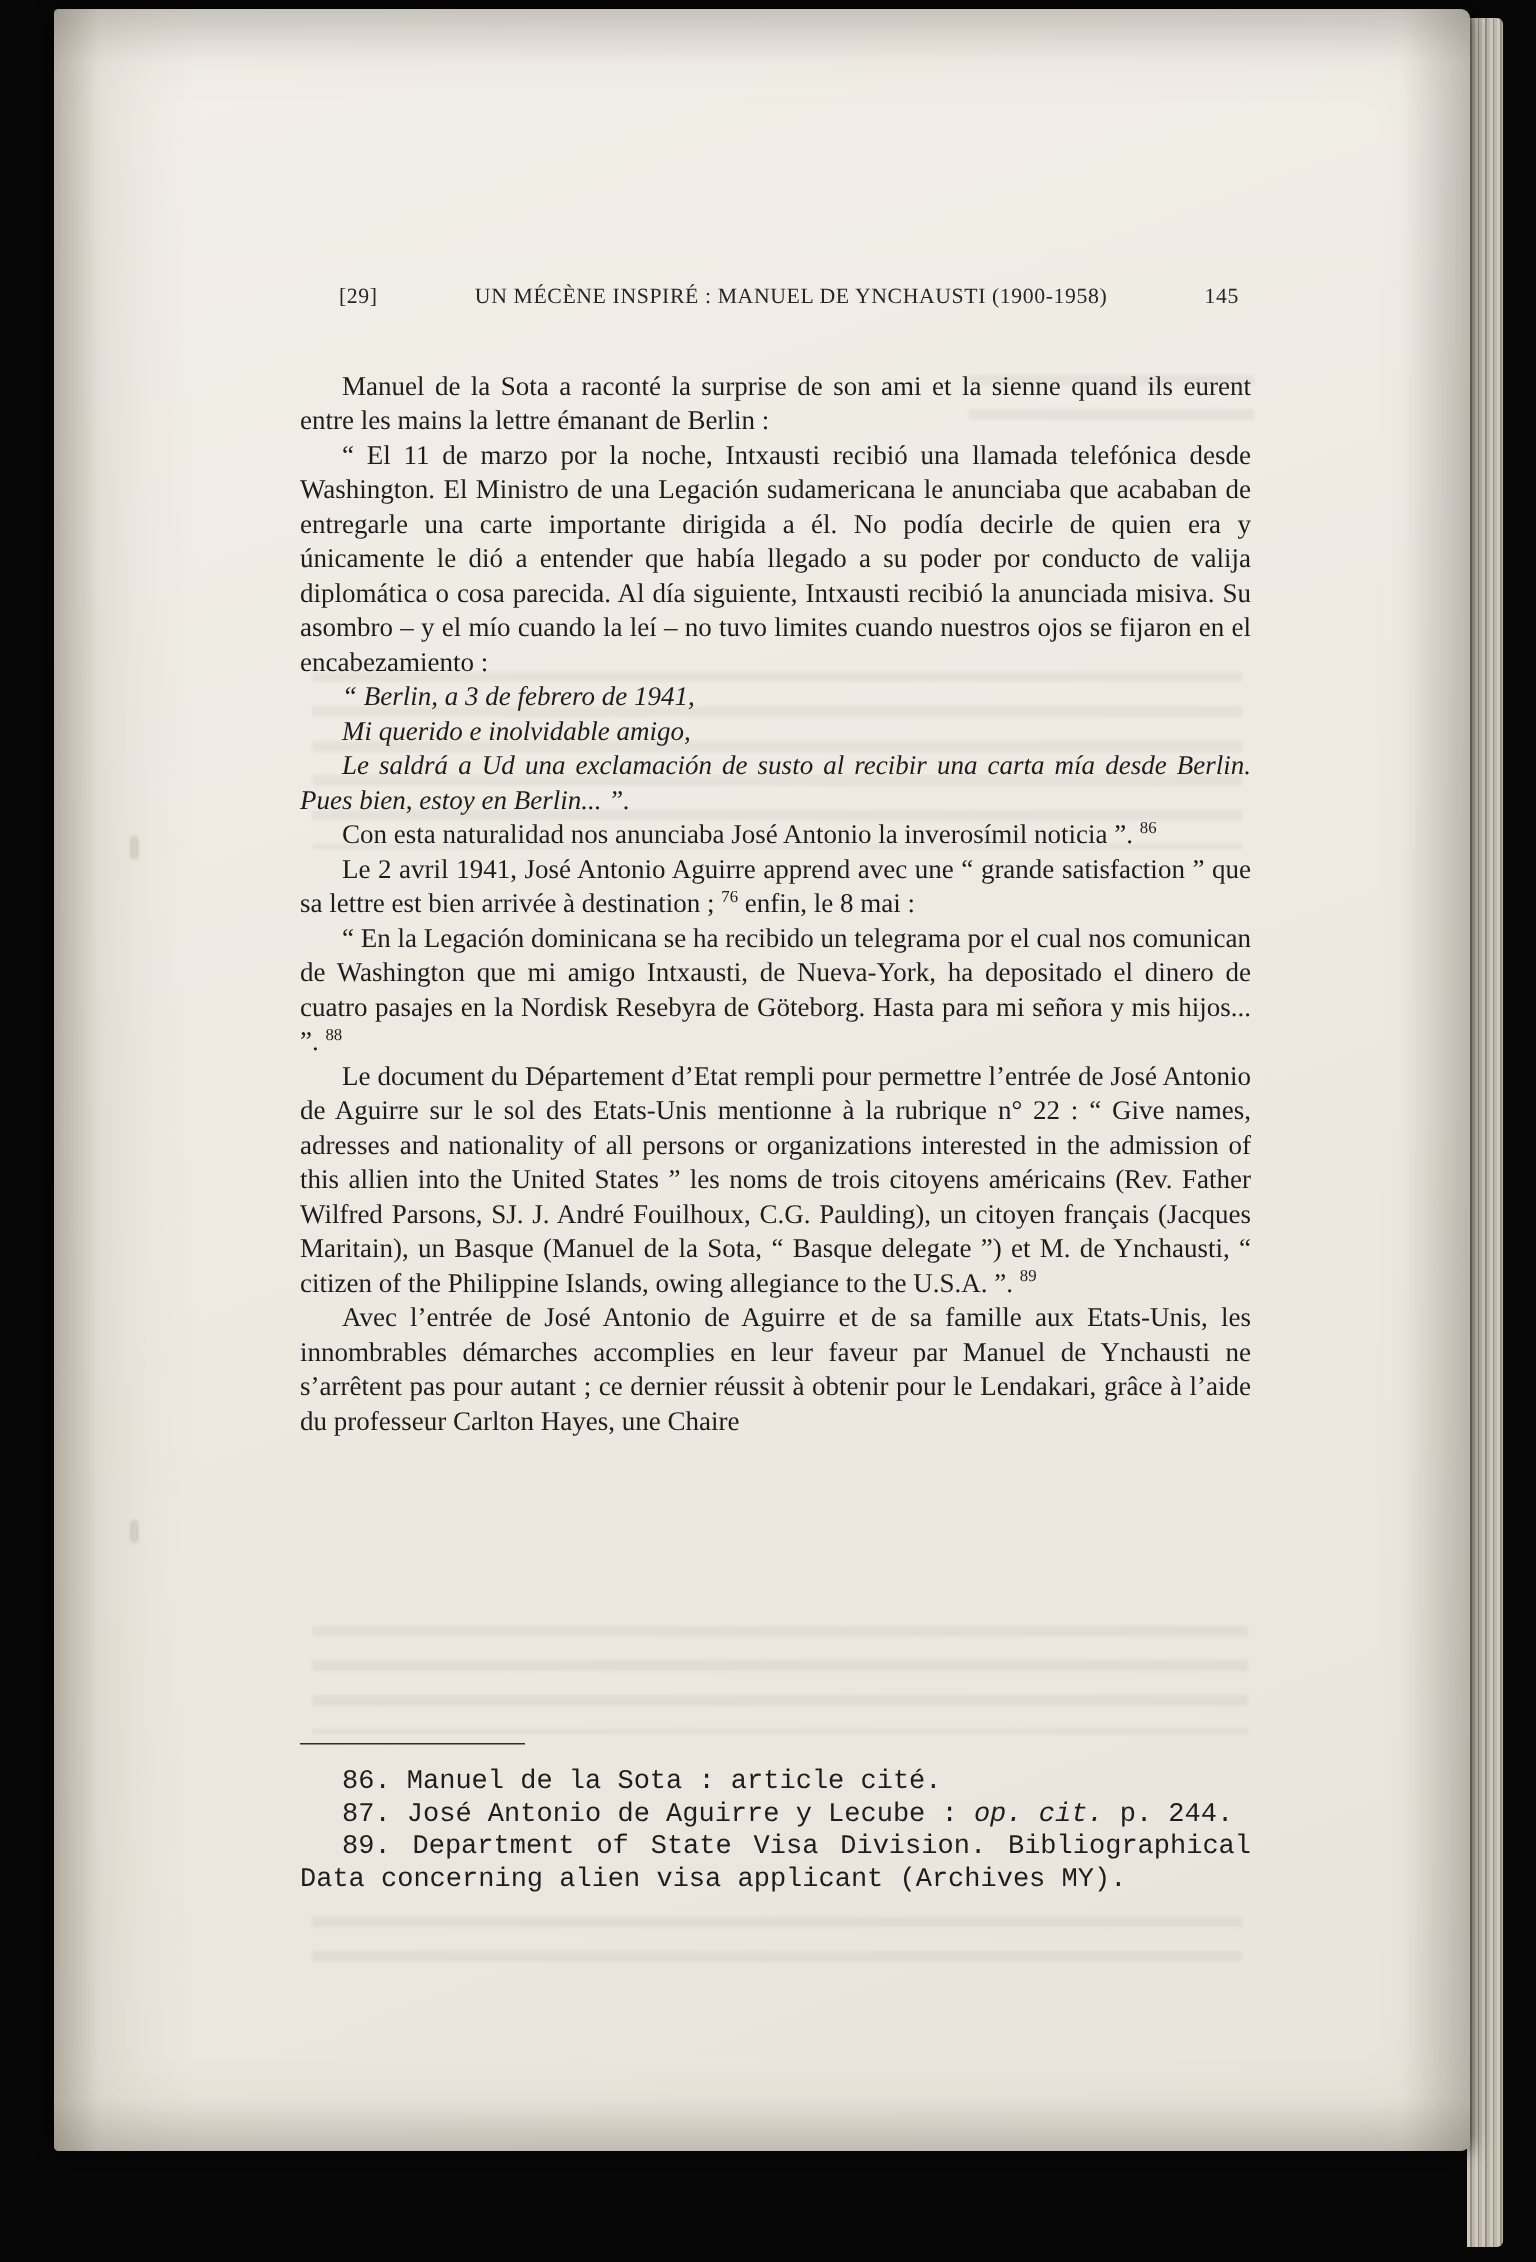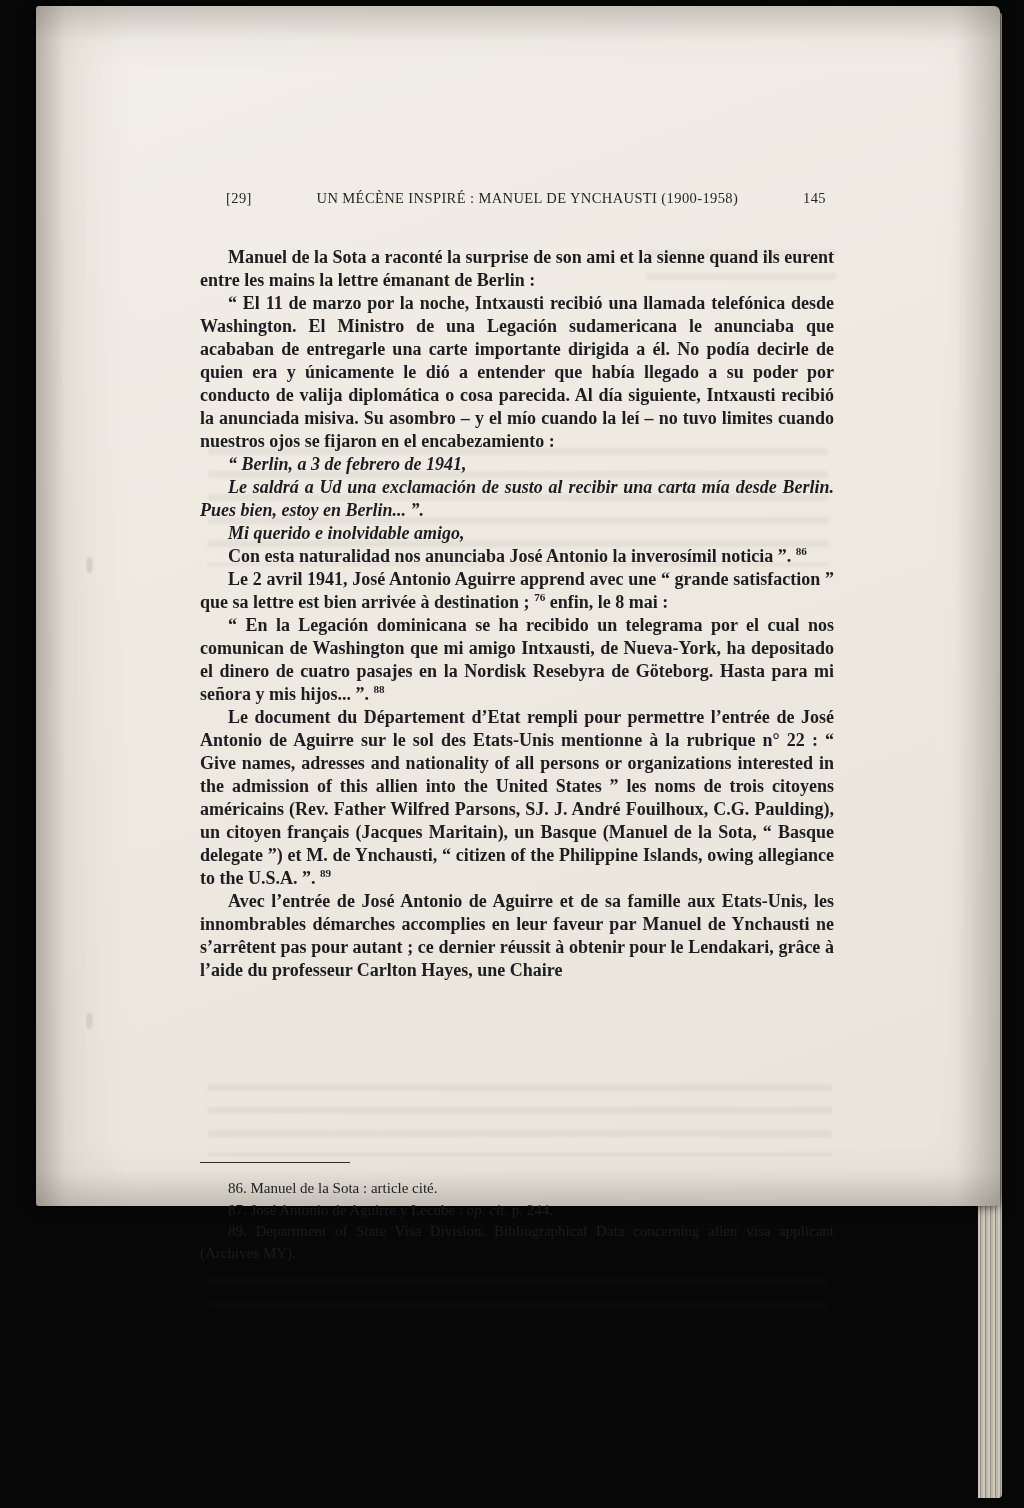--- a/index.html
+++ b/index.html
@@ -5,46 +5,46 @@
   html,body{margin:0;padding:0;background:#000;}
   .photo{position:relative;width:1024px;height:1508px;background:#070707;overflow:hidden;
          font-family:"Liberation Serif","DejaVu Serif",serif;}
   
   .facing-edge{position:absolute;left:20px;top:16px;width:20px;height:1480px;
 ial               border-radius:10px 2px 2px 10px;
                background:linear-gradient(to right,#2e2a25,#6f6densa75f 35%,#a89f91 70%,#c8c0b2);}
   .right-stack{position:absolute;left:978px;top:12px;width:24px;height:1486px;
                border-radius:0 4px 4px 0;
                background:repeating-linear-gradient(to right,#cfc9bc 0 2px,#958e82 2px 3px,#bdb6a9 3px 5px);}
-  .book-page{position:absolute;left:36px;top:6px;width:944px;height:1200px;
+  .book-page{position:absolute;left:36px;top:6px;width:944px;height:1428px;
              border-radius:3px 6px 6px 3px;
              background:
                linear-gradient(to right, rgba(85,70,55,.28) 0, rgba(160,150,135,.10) 30px, rgba(0,0,0,0) 95px),
                linear-gradient(to left, rgba(60,55,45,.20) 0, rgba(0,0,0,0) 45px),
                linear-gradient(to bottom, rgba(60,55,45,.14) 0, rgba(0,0,0,0) 35px),
                linear-gradient(to top, rgba(60,55,45,.14) 0, rgba(0,0,0,0) 35px),
                linear-gradient(160deg,#f2efe8 0%,#eeeae2 45%,#e8e4db 100%);
-             box-shadow:inset 0 0 60px rgba(70,60,45,.22), 0 0 12px rgba(0,0,0,.8);padding-left:20px;}
+             box-shadow:inset 0 0 60px rgba(70,60,45,.22), 0 0 12px rgba(0,0,0,.8);}
   .stitch{position:absolute;left:52px;width:3px;height:14px;background:#d6d0c4;border-radius:2px;
           box-shadow:0 0 3px rgba(0,0,0,.25);}
   
   .page-header{position:absolute;left:164px;top:184px;width:634px;display:flex;align-items:baseline;
                font-size:14.5px;letter-spacing:.4px;color:#26262a;}
   .header-index{margin-left:26px;}
   .header-title{flex:1;text-align:center;}
   .header-page-number{margin-right:8px;text-align:right;}
   .page-body{position:absolute;left:164px;top:240px;width:634px;font-size:18px;line-height:23px;
-             text-align:justify;color:#1d1d20;font-weight:bold;}
+             text-align:justify;color:#1d1d20;}
   .page-body p{margin:0;text-indent:28px;}
   .page-body .letter-line{font-style:italic;}
   sup{font-size:.62em;line-height:0;vertical-align:super;}
   .footnote-separator{position:absolute;left:164px;top:1156px;width:150px;height:0;
                       border-top:1.5px solid #2c2c2e;}
-  .footnotes{position:absolute;left:164px;top:1172px;width:634px;font-size:15px;line-height:21.5px;
-             text-align:justify;color:#1d1d20;}
+  .footnotes{position:absolute;left:164px;top:1172px;width:634px;font-size:18px;line-height:21.5px;
+             text-align:justify;color:#1d1d20;font-family:Liberation Mono, monospace;}
   .footnotes p{margin:0;text-indent:28px;}
   
   .ghost{position:absolute;opacity:.055;filter:blur(1.2px);pointer-events:none;
          background:repeating-linear-gradient(to bottom,#4a4435 0 7px,transparent 7px 23px);}
   .ghost-a{left:610px;top:244px;width:190px;height:42px;}
   .ghost-b{left:172px;top:442px;width:620px;height:118px;}
   .ghost-c{left:172px;top:1078px;width:624px;height:72px;}
   .ghost-d{left:172px;top:1272px;width:620px;height:40px;}
 </style>
 </head>
@@ -68,22 +68,22 @@
     <div class="page-header">
       <span class="header-index">[29]</span>
       <span class="header-title">UN MÉCÈNE INSPIRÉ : MANUEL DE YNCHAUSTI (1900-1958)</span>
       <span class="header-page-number">145</span>
     </div>
 
     <div class="page-body">
         <p class="para"><span>Manuel de la Sota a raconté la surprise de son ami et la sienne quand ils eurent entre les mains la lettre émanant de Berlin :</span></p>
         <p class="para"><span>“ El 11 de marzo por la noche, Intxausti recibió una llamada telefónica desde Washington. El Ministro de una Legación sudamericana le anunciaba que acababan de entregarle una carte importante dirigida a él. No podía decirle de quien era y únicamente le dió a entender que había llegado a su poder por conducto de valija diplomática o cosa parecida. Al día siguiente, Intxausti recibió la anunciada misiva. Su asombro – y el mío cuando la leí – no tuvo limites cuando nuestros ojos se fijaron en el encabezamiento :</span></p>
         <p class="letter-line"><i>“ Berlin, a 3 de febrero de 1941,</i></p>
+        <p class="letter-line"><i>Mi querido e inolvidable amigo,</i></p>
         <p class="letter-line"><i>Le saldrá a Ud una exclamación de susto al recibir una carta mía desde Berlin. Pues bien, estoy en Berlin... ”.</i></p>
-        <p class="letter-line"><i>Mi querido e inolvidable amigo,</i></p>
         <p class="para"><span>Con esta naturalidad nos anunciaba José Antonio la inverosímil noticia ”. </span><sup>86</sup></p>
         <p class="para"><span>Le 2 avril 1941, José Antonio Aguirre apprend avec une “ grande satisfaction ” que sa lettre est bien arrivée à destination ; </span><sup>76</sup><span> enfin, le 8 mai :</span></p>
         <p class="para"><span>“ En la Legación dominicana se ha recibido un telegrama por el cual nos comunican de Washington que mi amigo Intxausti, de Nueva-York, ha depositado el dinero de cuatro pasajes en la Nordisk Resebyra de Göteborg. Hasta para mi señora y mis hijos... ”. </span><sup>88</sup></p>
         <p class="para"><span>Le document du Département d’Etat rempli pour permettre l’entrée de José Antonio de Aguirre sur le sol des Etats-Unis mentionne à la rubrique n° 22 : “ Give names, adresses and nationality of all persons or organizations interested in the admission of this allien into the United States ” les noms de trois citoyens américains (Rev. Father Wilfred Parsons, SJ. J. André Fouilhoux, C.G. Paulding), un citoyen français (Jacques Maritain), un Basque (Manuel de la Sota, “ Basque delegate ”) et M. de Ynchausti, “ citizen of the Philippine Islands, owing allegiance to the U.S.A. ”. </span><sup>89</sup></p>
         <p class="para"><span>Avec l’entrée de José Antonio de Aguirre et de sa famille aux Etats-Unis, les innombrables démarches accomplies en leur faveur par Manuel de Ynchausti ne s’arrêtent pas pour autant ; ce dernier réussit à obtenir pour le Lendakari, grâce à l’aide du professeur Carlton Hayes, une Chaire</span></p>
       </div>
 
     <div class="footnote-separator"></div>
 
     <div class="footnotes">

